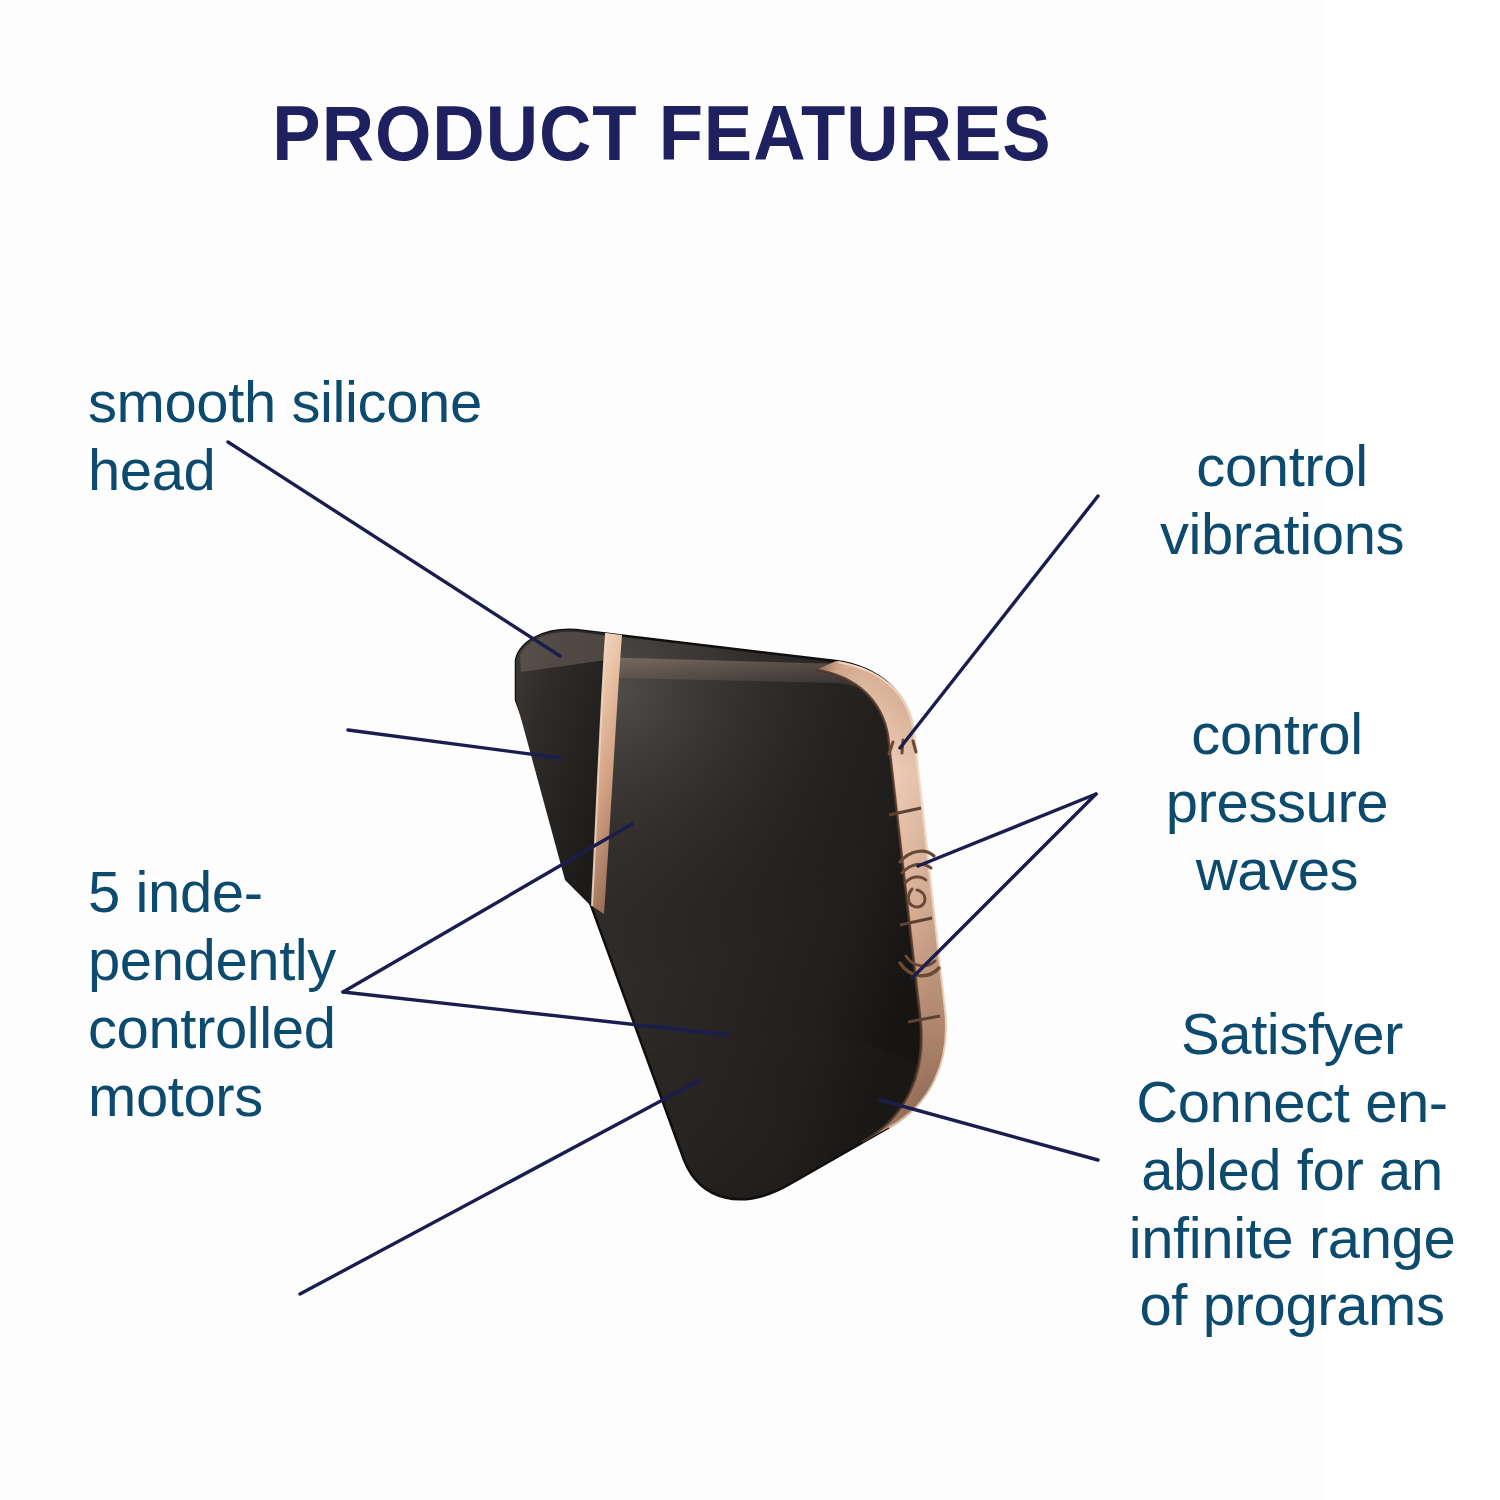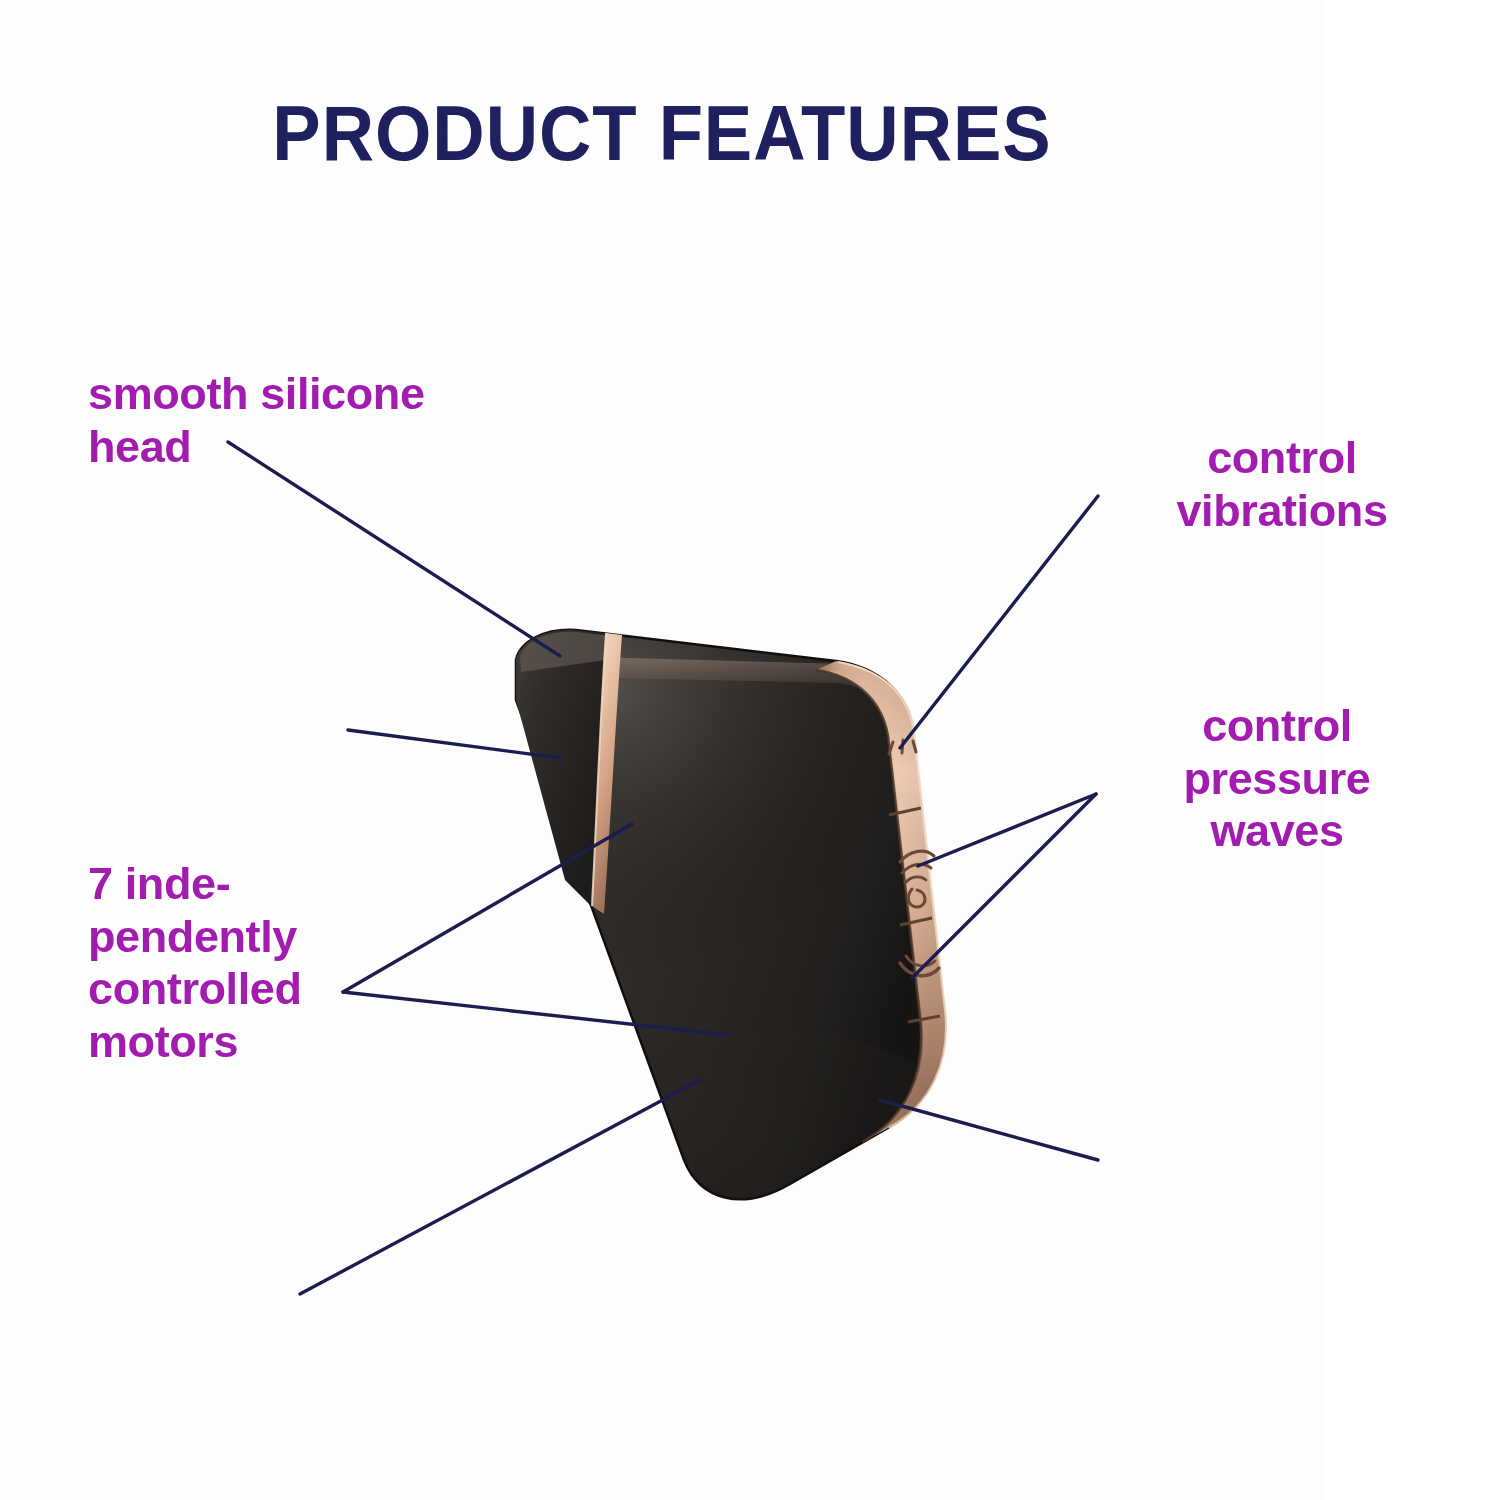--- a/index.html
+++ b/index.html
@@ -24,24 +24,24 @@
     font-family:"Liberation Sans", sans-serif;
     font-weight:bold;
     font-size:78px;
     letter-spacing:1px;
     transform:scaleX(0.93);
     white-space:nowrap;
   }
   
   .label{
     position:absolute;
-    color:#a21caf;
+    color:#0c4a6e;
     font-family:"Liberation Sans", sans-serif;
-    font-weight:bold;
-    font-size:45px;
+    font-weight:normal;
+    font-size:58px;
     line-height:1.17;
     letter-spacing:-0.4px;
     white-space:pre-line;
   }
   .label.left{text-align:left;}
   .label.right{text-align:center;}
 
   #lbl-smooth      { left:88px;  top:368px;  width:420px; }
   #lbl-travel      { left:88px;  top:578px;  width:400px; }
   #lbl-motors      { left:88px;  top:858px;  width:330px; }
@@ -254,27 +254,32 @@
       <line x1="1096" y1="794" x2="912" y2="978"></line>
 
       <line x1="1098" y1="1160" x2="880" y2="1100"></line>
     </g>
   </svg>
 
   <div class="label left" id="lbl-smooth">smooth silicone
 head</div>
 
 
-  <div class="label left" id="lbl-motors">7 inde-
+  <div class="label left" id="lbl-motors">5 inde-
 pendently
 controlled
 motors</div>
 
 
   <div class="label right" id="lbl-vibrations">control
 vibrations</div>
 
   <div class="label right" id="lbl-pressure">control
 pressure
 waves</div>
 
+  <div class="label right" id="lbl-connect">Satisfyer
+Connect en-
+abled for an
+infinite range
+of programs</div>
 
 </div>
 
 </body></html>

